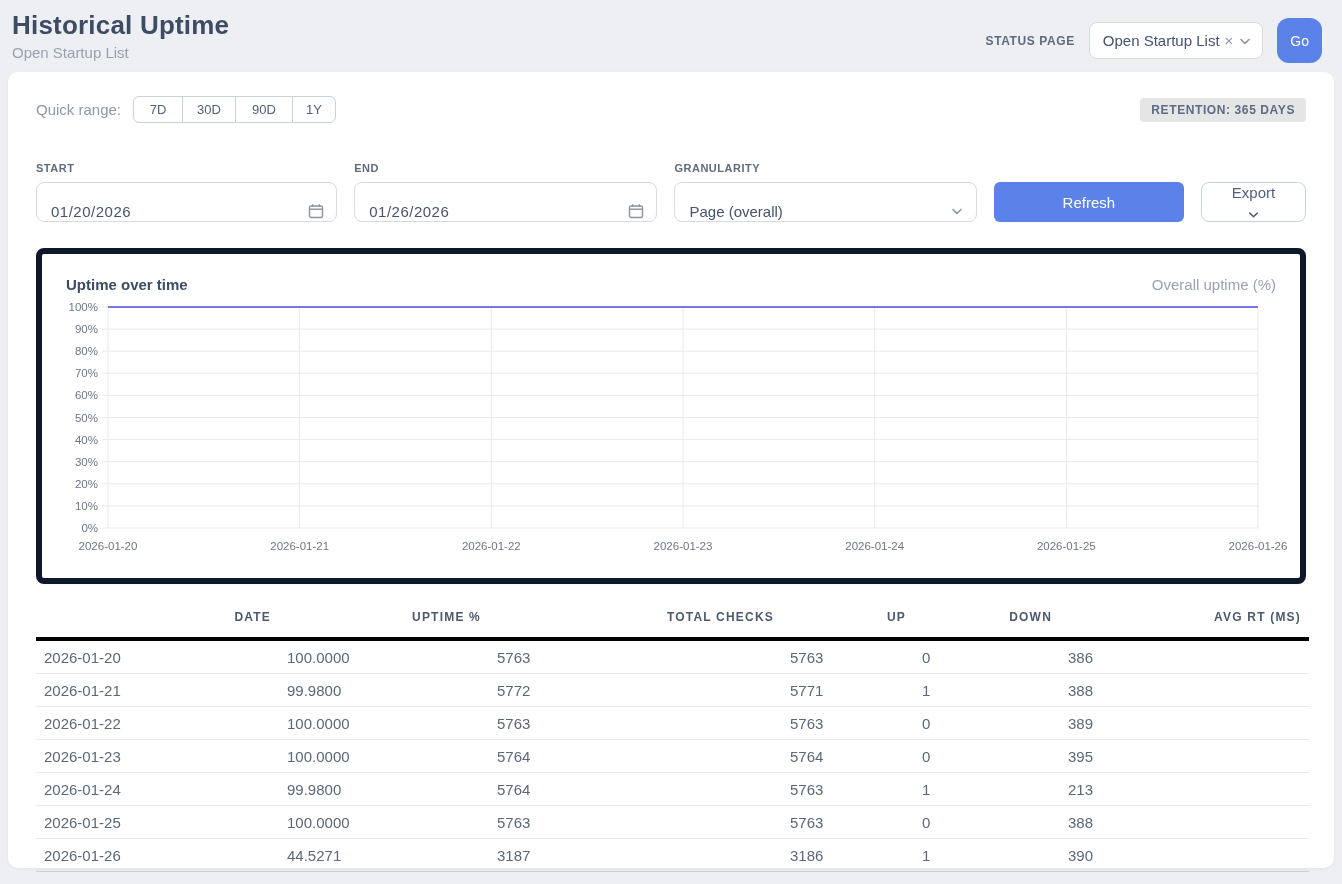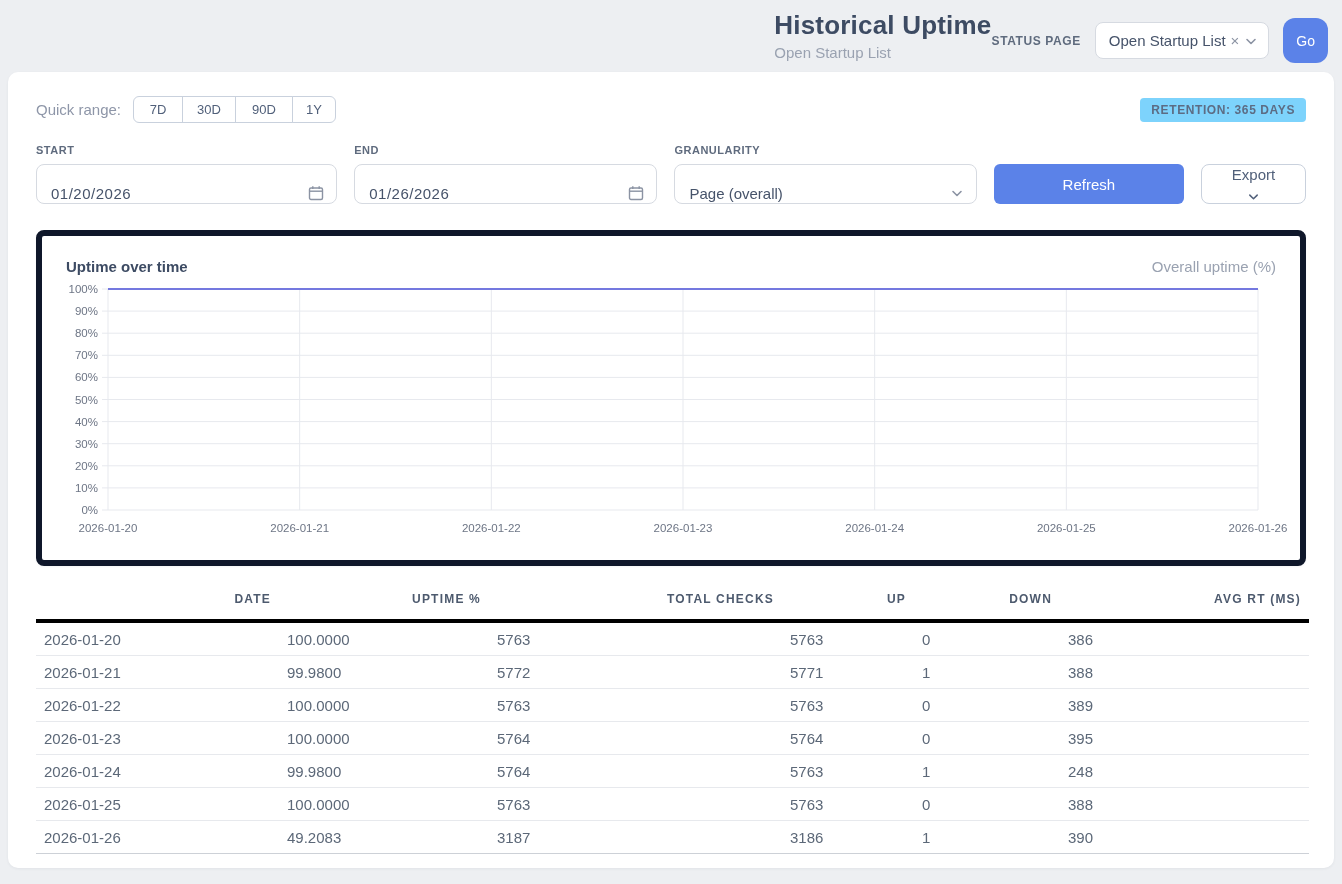--- a/index.html
+++ b/index.html
@@ -7,23 +7,23 @@
   body {
     background: #edeff2;
     font-family: "Liberation Sans", sans-serif;
     color: #46536a;
     overflow: hidden;
   }
 
   
   .topbar {
     display: flex;
-    justify-content: flex-end;
+    justify-content: space-between;
     align-items: flex-start;
-    padding: 10px 14px 0 12px;
+    padding: 10px 20px 0 12px;
     height: 64px;
   }
   .page-title {
     font-size: 26px;
     font-weight: 700;
     color: #3d4b63;
     letter-spacing: .2px;
   }
   .page-subtitle {
     font-size: 15px;
@@ -92,34 +92,34 @@
     text-align: center;
     margin-left: -1px;
     cursor: pointer;
     font-family: "Liberation Sans", sans-serif;
   }
   .range-btn:first-child { border-radius: 6px 0 0 6px; margin-left: 0; width: 50px; }
   .range-btn:nth-child(3) { width: 58px; }
   .range-btn:last-child { border-radius: 0 6px 6px 0; width: 44px; }
   .retention-badge {
     margin-left: auto;
-    background: #7dd3fc;
+    background: #e5e5e5;
     border-radius: 4px;
     padding: 5px 11px;
     font-size: 12px;
     font-weight: 600;
     letter-spacing: .6px;
     color: #5c6c84;
   }
 
   
   .filters-row {
     display: flex;
     align-items: flex-end;
-    margin-top: 21px;
+    margin-top: 39px;
     gap: 17px;
   }
   .field { display: flex; flex-direction: column; }
   .field-label {
     font-size: 11px;
     font-weight: 600;
     color: #5f6b7e;
     letter-spacing: .5px;
     margin-bottom: 8px;
   }
@@ -402,33 +402,33 @@
             <td>5764</td>
             <td>0</td>
             <td>395</td>
           </tr>
           <tr>
             <td>2026-01-24</td>
             <td>99.9800</td>
             <td>5764</td>
             <td>5763</td>
             <td>1</td>
-            <td>248</td>
+            <td>213</td>
           </tr>
           <tr>
             <td>2026-01-25</td>
             <td>100.0000</td>
             <td>5763</td>
             <td>5763</td>
             <td>0</td>
             <td>388</td>
           </tr>
           <tr>
             <td>2026-01-26</td>
-            <td>49.2083</td>
+            <td>44.5271</td>
             <td>3187</td>
             <td>3186</td>
             <td>1</td>
             <td>390</td>
           </tr>
         </tbody>
     </table>
   </div>
 
 </div>

